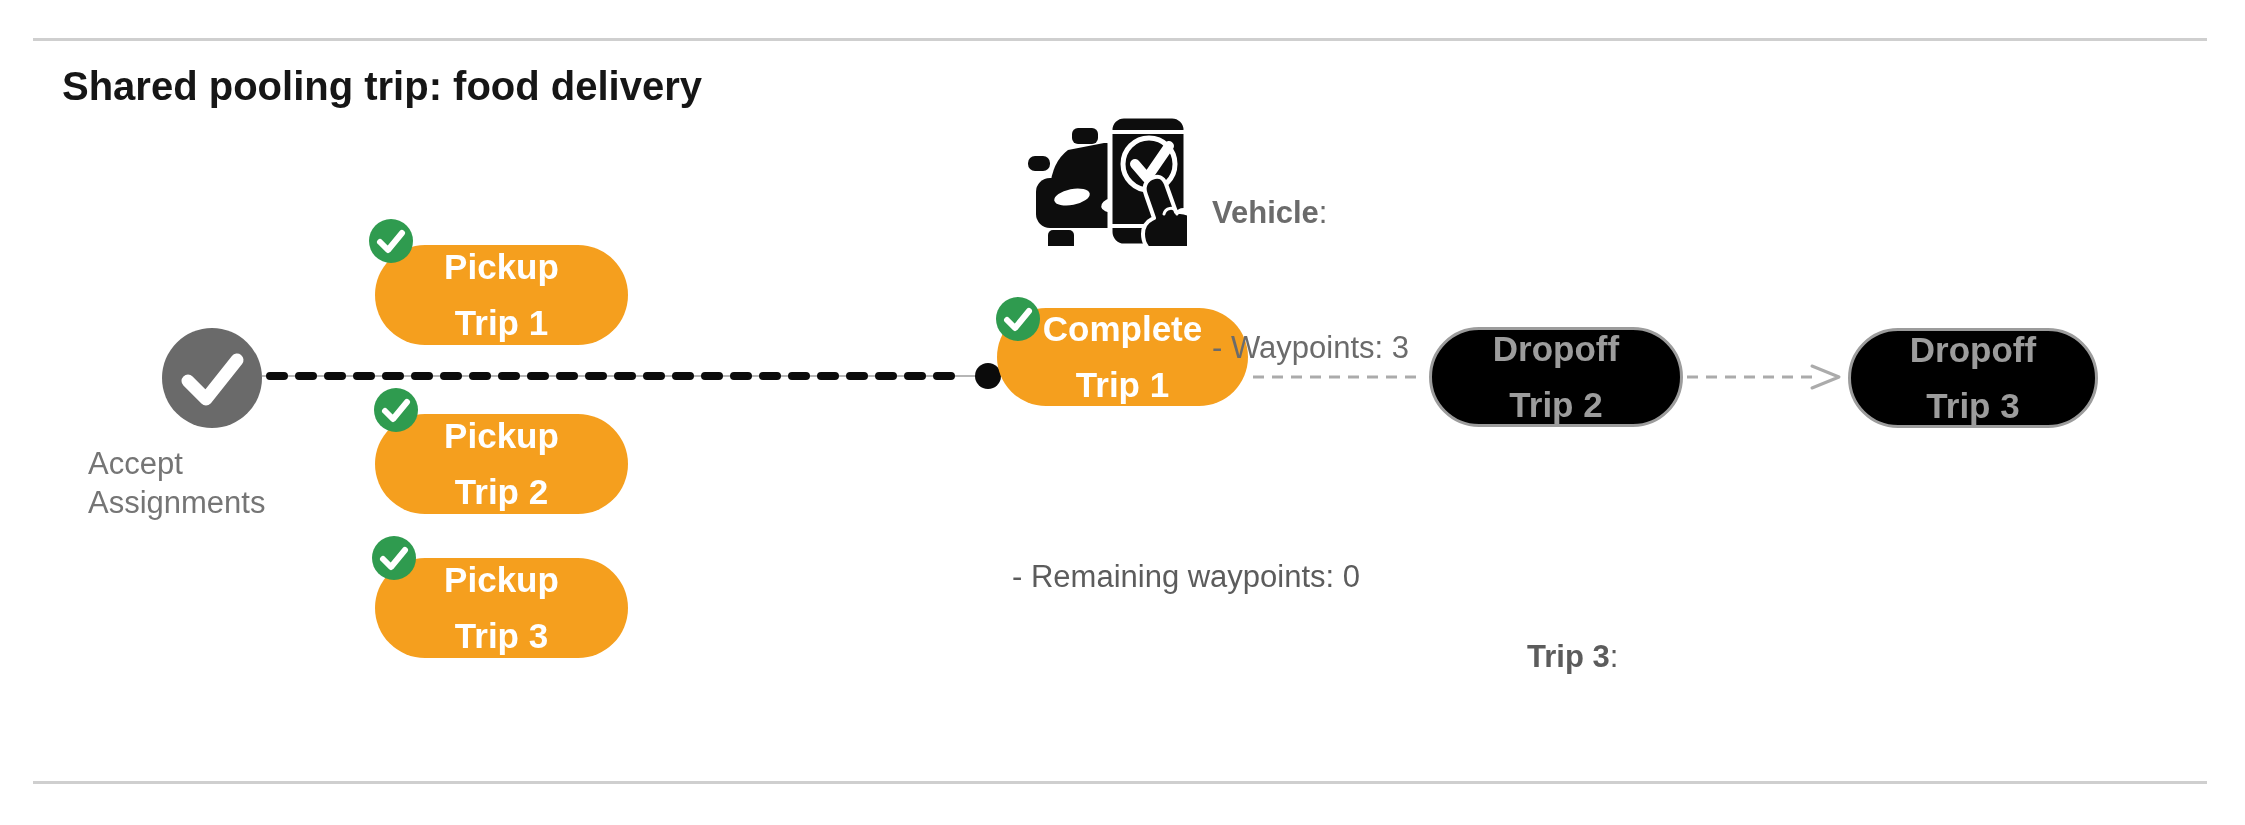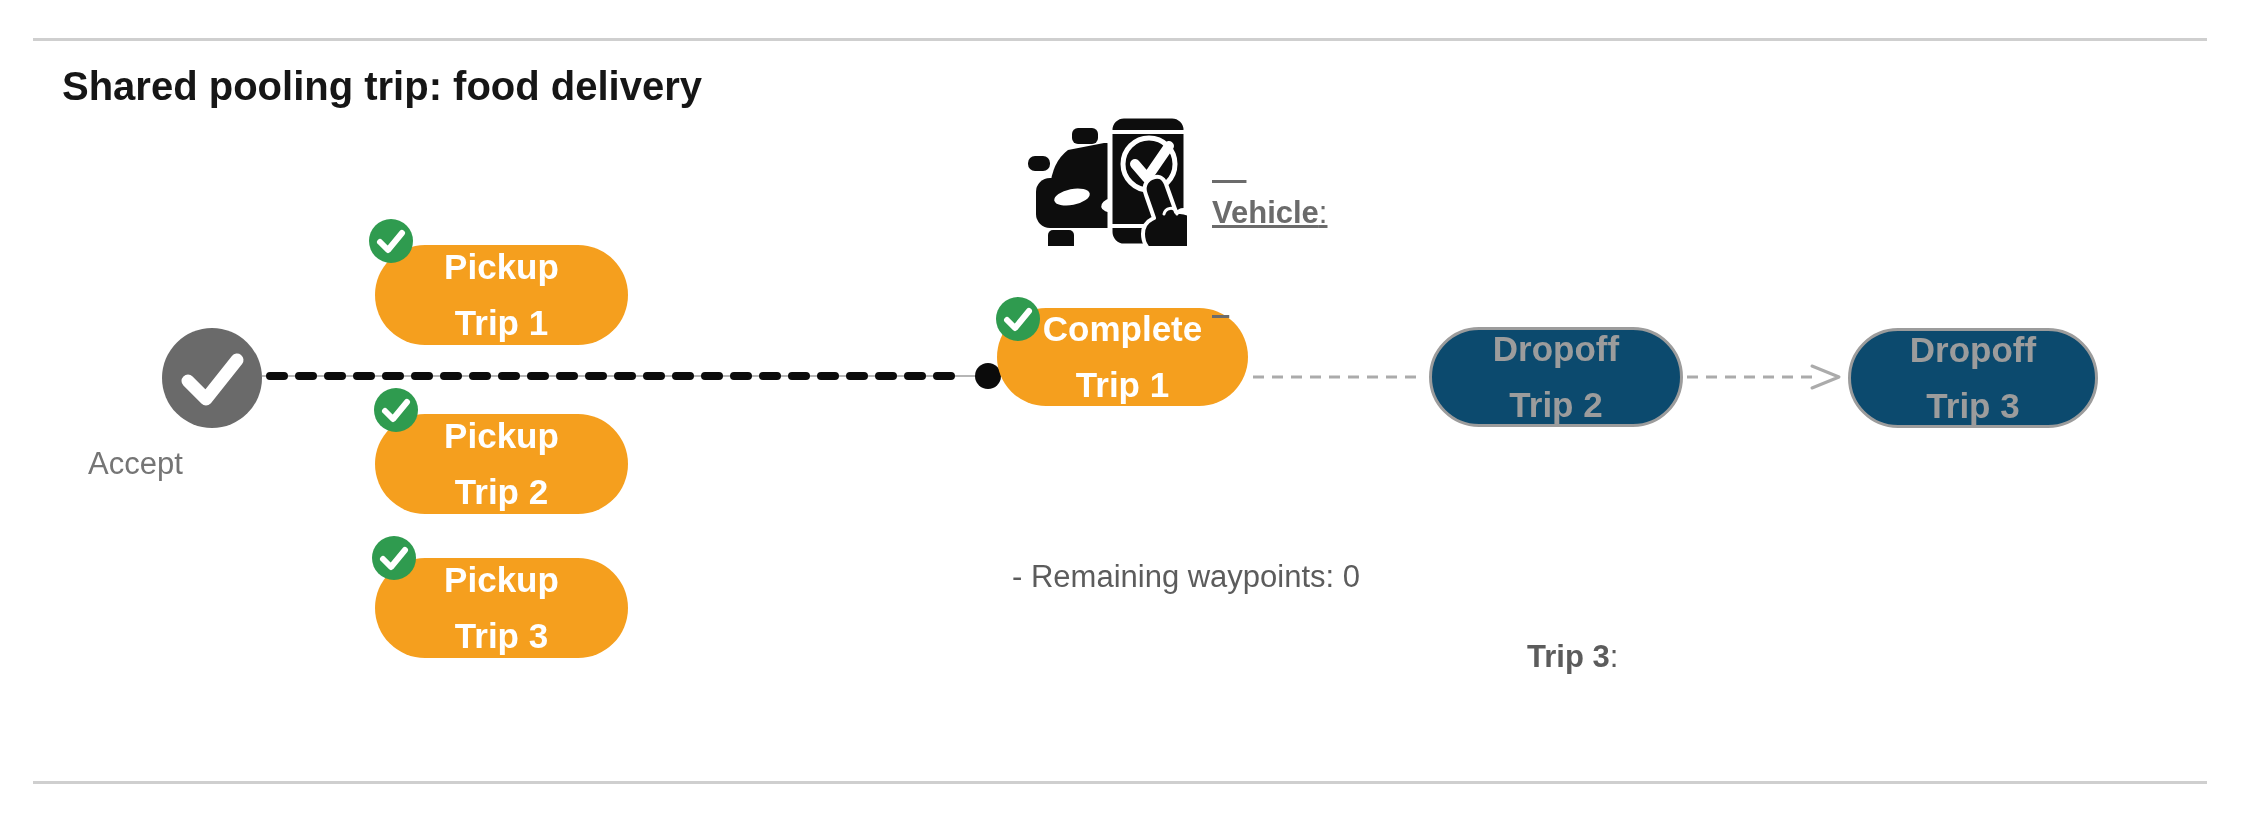--- a/index.html
+++ b/index.html
@@ -40,40 +40,40 @@
     position:absolute;left:88px;top:444px;width:250px;text-align:left;
     font-size:31px;line-height:39px;color:var(--label-gray);
   }
 
   .pill{
     position:absolute;border-radius:52px;display:flex;flex-direction:column;
     align-items:center;justify-content:center;text-align:center;
     font-size:35px;font-weight:700;line-height:44px;box-sizing:border-box;gap:12px;
   }
   .pill.filled{background:var(--orange);color:#fff;}
-  .pill.outlined{background:#0c4a6e;border:3px solid var(--dropoff-gray);color:var(--dropoff-gray);}
+  .pill.outlined{background:#000000;border:3px solid var(--dropoff-gray);color:var(--dropoff-gray);}
   .pill.pickup1{left:375px;top:245px;width:253px;height:100px;}
   .pill.pickup2{left:375px;top:414px;width:253px;height:100px;}
   .pill.pickup3{left:375px;top:558px;width:253px;height:100px;}
   .pill.complete1{left:997px;top:308px;width:251px;height:98px;}
   .pill.dropoff2{left:1429px;top:327px;width:254px;height:100px;}
   .pill.dropoff3{left:1848px;top:328px;width:250px;height:100px;}
 
   .badge{
     position:absolute;width:44px;height:44px;border-radius:50%;background:var(--green);
     display:flex;align-items:center;justify-content:center;
   }
   .badge.b1{left:369px;top:219px;}
   .badge.b2{left:374px;top:388px;}
   .badge.b3{left:372px;top:536px;}
   .badge.bc{left:996px;top:297px;}
 
   .vehicle-icon{position:absolute;left:1022px;top:86px;}
   .vehicle-text{position:absolute;left:1212px;top:100px;color:var(--vehicle-text-gray);
-    font-size:31px;line-height:45px;white-space:pre;text-decoration:underline;}
+    font-size:31px;line-height:45px;white-space:pre;}
   .vehicle-text .b{font-weight:700;}
 
   .status-block{position:absolute;color:var(--status-text-gray);font-size:31px;line-height:38.5px;white-space:pre;}
   .status-block.block1{left:1012px;top:481px;}
   .status-block.block2{left:1527px;top:561px;}
   .status-block .b{font-weight:700;}
 </style>
 </head>
 <body>
 
@@ -93,20 +93,21 @@
     <path class="gray-dash" d="M1812,366 L1839,377 L1812,388" stroke-linecap="round" stroke-linejoin="round"></path>
   </svg>
 
   <div class="start-circle">
     <svg width="100" height="100" viewBox="0 0 100 100">
       <path d="M26,53 L44,71 L75,32" fill="none" stroke="#fff" stroke-width="13" stroke-linecap="round" stroke-linejoin="round"></path>
     </svg>
   </div>
   <div class="start-label">
     <div>Accept</div>
+    <div>Assignments</div>
   </div>
 
   <div class="pill filled pickup1">
     <div>Pickup</div>
     <div>Trip 1</div>
   </div>
   <div class="pill filled pickup2">
     <div>Pickup</div>
     <div>Trip 2</div>
   </div>
@@ -162,20 +163,21 @@
     <rect x="90" y="44" width="72" height="4" fill="#fff"></rect>
     <rect x="90" y="138" width="72" height="4" fill="#fff"></rect>
     <circle cx="127" cy="78" r="26" fill="none" stroke="#fff" stroke-width="5"></circle>
     <path d="M113,78 L125,92 L147,60" fill="none" stroke="#fff" stroke-width="10" stroke-linecap="round" stroke-linejoin="round"></path>
     <path d="M130,92 c-7,3 -9,10 -6,17 l8,23 -2,1 c-6,3 -9,9 -9,15 c0,13 10,22 23,22 h12 c12,0 20,-9 20,-20 v-6 c0,-10 -8,-18 -18,-18 h-4 l-10,-28 c-3,-7 -8,-9 -14,-6 z" fill="#0d0d0d" stroke="#fff" stroke-width="4" stroke-linejoin="round"></path>
     <path d="M142,128 a7,7 0 0 1 13,-2 M155,128 a7,7 0 0 1 13,0" fill="none" stroke="#fff" stroke-width="3" stroke-linecap="round"></path>
   </svg>
 
   <div class="vehicle-text">
     <div><span class="b">Vehicle</span><span>:</span></div>
+    <div>- Waypoints: 3</div>
   </div>
 
   <div class="status-block block1">
     <div>- Remaining waypoints: 0</div>
     
     
     
   </div>
 
   <div class="status-block block2">

